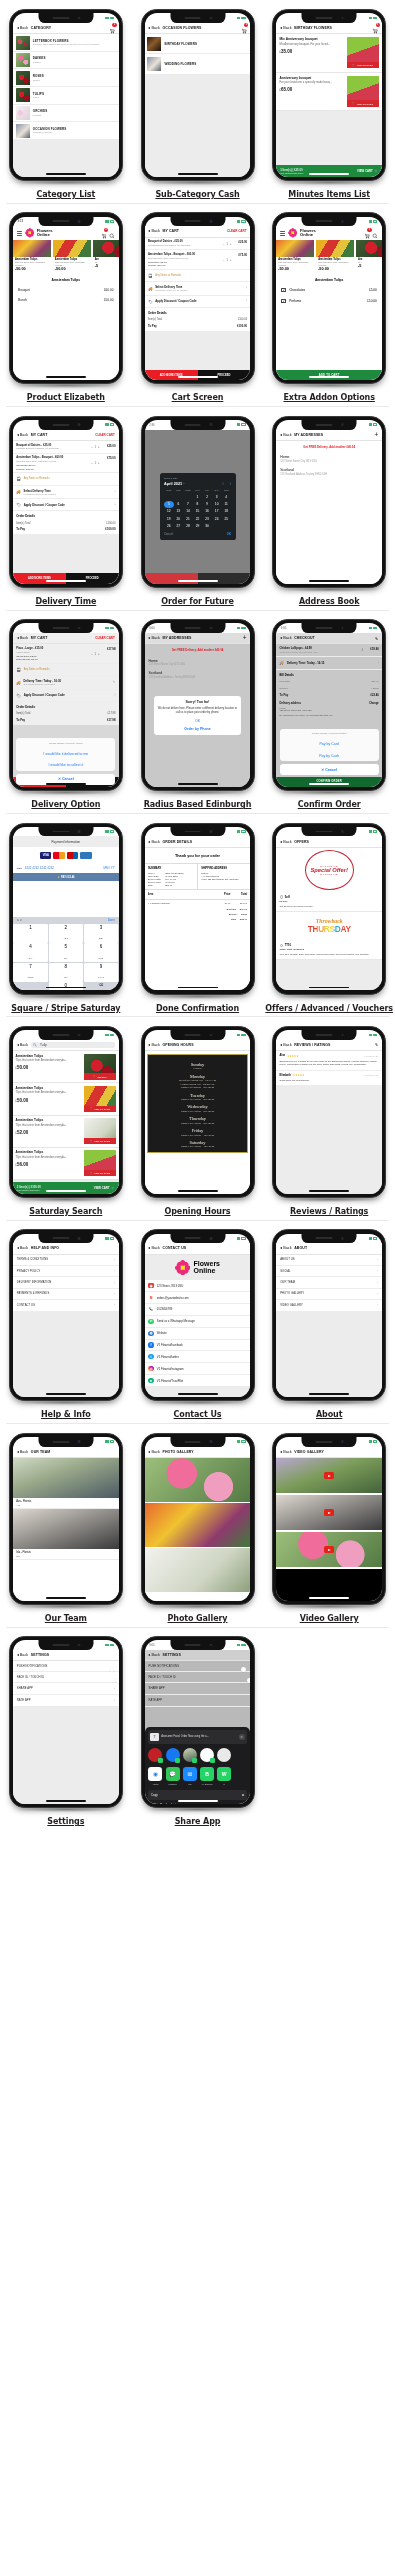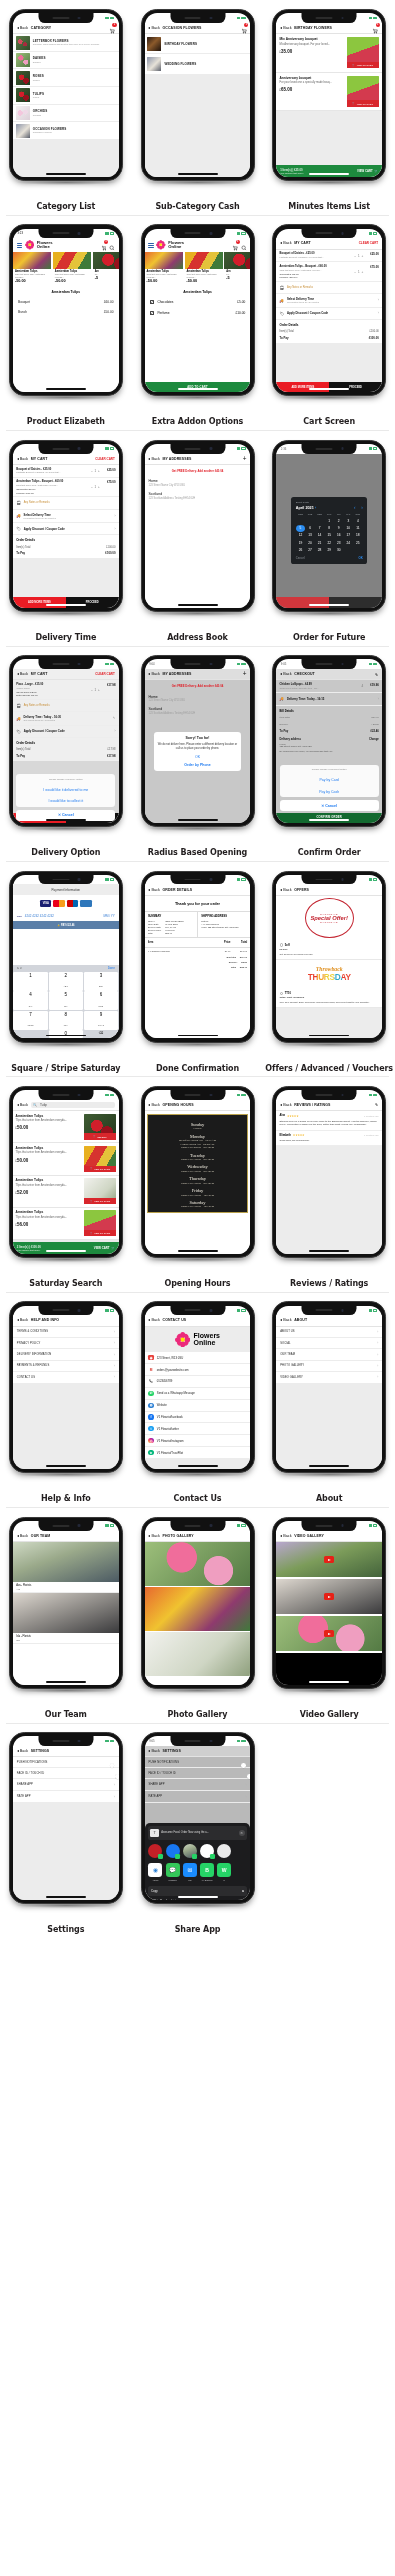--- a/index.html
+++ b/index.html
@@ -291,22 +291,23 @@
   .appicons{ display:flex;gap:3.2px;padding:3.8px 0.6px 1.3px;}
   .appic{ width:14px;flex:0 0 14px;text-align:center;}
   .appic .sq{ width:14px;height:14px;border-radius:3.2px;display:flex;align-items:center;justify-content:center;}
   .appic .lb{ font-size:1.8px;color:#c9c9cb;margin-top:1.3px;}
   .actrow{ display:flex;align-items:center;justify-content:space-between;background:#2c2c2e;border-radius:2.6px;padding:3.2px;margin-top:3.8px;font-size:2.8px;color:#f2f2f2;}
   .actrow2{ display:flex;align-items:center;justify-content:space-between;padding:2.6px 3.2px;font-size:2.8px;color:#f2f2f2;}
 
   
   .caption{
     font-size: 8px; font-weight: bold; color: #231f20;
-    text-align: center; margin-top: 21px; letter-spacing: -0.1px;
+    text-align: center; margin-top: 9px; letter-spacing: -0.1px;
     font-family: "DejaVu Sans", sans-serif;
+    text-decoration: underline;
   }
   .rowsep{ height:0.6px;background:#e9e9e9;margin:3.8px 6.4px 0; }
   .rowwrap{ padding-top: 9px; }
 
   
   .ph-flower1{ background: radial-gradient(circle at 30% 40%, #d24d5e 0 18%, transparent 19%), radial-gradient(circle at 65% 60%, #a82b3d 0 16%, transparent 17%), linear-gradient(135deg,#5e7f4a,#2f4a2a); }
   .ph-flower2{ background: radial-gradient(circle at 35% 35%, #f06d9b 0 20%, transparent 21%), radial-gradient(circle at 70% 65%, #ef9ec0 0 18%, transparent 19%), linear-gradient(135deg,#9dbf7b,#547a44); }
   .ph-red{ background: radial-gradient(circle at 40% 45%, #d31e2b 0 24%, transparent 25%), radial-gradient(circle at 72% 70%, #96111c 0 20%, transparent 21%), linear-gradient(135deg,#3f5c33,#24381d); }
   .ph-tulip{ background: linear-gradient(120deg,#e8b020 0 25%,#d6332f 25% 50%,#e4c33a 50% 72%,#3f7a3a 72%); }
   .ph-orchid{ background: radial-gradient(circle at 30% 50%, #f3c7dd 0 22%, transparent 23%), radial-gradient(circle at 68% 45%, #efd9e7 0 18%, transparent 19%), linear-gradient(135deg,#f5f1f3,#dcd0d8); }
@@ -635,20 +636,112 @@
                 <span class="spk"></span>
                 <span class="cam"></span>
               </div>
           <div class="statusbar">
                 <span></span>
                 <span class="st-right">
                   <i class="sig"></i>
                   <i class="batt"></i>
                 </span>
               </div>
+          <div class="navbar">
+            <div class="back">
+                  <i class="chev-l"></i>
+                  <span>Back</span>
+                </div>
+            <div class="nav-title">MY CART</div>
+            <div class="nav-right">
+                  <span class="nav-act">CLEAR CART</span>
+                </div>
+          </div>
+          <div class="body">
+            <div class="cartrow">
+              <div class="ci">
+                    <div class="cn">Bouquet of Daisies - £25.00</div>
+                    <div class="cd">Fantastic Bouquet of Daisies. We know that...</div>
+                  </div>
+              <div class="stepper">
+                    <span>–</span>
+                    <span>1</span>
+                    <span>+</span>
+                  </div>
+              <div class="cprice">£25.00</div>
+            </div>
+            <div class="cartrow">
+              <div class="ci">
+                    <div class="cn">Amsterdam Tulips - Bouquet - £60.00</div>
+                    <div class="cd">Tlips that arrive from Amsterdam everyda...</div>
+                <div class="cx">Chocolates (£5.00)</div>
+                <div class="cx">Perfume (£10.00)</div>
+              </div>
+              <div class="stepper">
+                    <span>–</span>
+                    <span>1</span>
+                    <span>+</span>
+                  </div>
+              <div class="cprice">£75.00</div>
+            </div>
+            <div class="noterow">
+                  <span style="font-size:3.8px">🗒</span>
+                  <span class="nt">Any Notes or Remarks</span>
+                </div>
+            <div class="optrow">
+                  <span style="font-size:3.8px">🚚</span>
+                  <div>
+                    <div class="ot">Select Delivery Time</div>
+                    <div class="os">Preparation times are 30 Minutes</div>
+                  </div>
+                  <span class="ar">›</span>
+                </div>
+            <div class="optrow">
+                  <span style="font-size:3.8px">🏷</span>
+                  <div class="ot">Apply Discount / Coupon Code</div>
+                  <span class="ar">›</span>
+                </div>
+            <div class="odttl">Order Details</div>
+            <div class="odrow">
+                  <span>Item(s) Total</span>
+                  <span>£100.00</span>
+                </div>
+            <div class="odrow bold">
+                  <span>To Pay</span>
+                  <span>£100.00</span>
+                </div>
+            <div class="redgreen-bar">
+              <div class="rb">
+                    <span>ADD MORE ITEMS</span>
+                  </div>
+              <div class="bb">
+                    <span>PROCEED</span>
+                  </div>
+            </div>
+          </div>
+          <div class="home-ind light"></div>
+        </div>
+      </div>
+      <div class="caption">Cart Screen</div>
+    </div>
+
+    <div class="cell">
+      <div class="phone">
+        <div class="screen">
+          <div class="notch">
+                <span class="spk"></span>
+                <span class="cam"></span>
+              </div>
+          <div class="statusbar">
+                <span></span>
+                <span class="st-right">
+                  <i class="sig"></i>
+                  <i class="batt"></i>
+                </span>
+              </div>
           <div class="logohdr">
             <div class="burger">
                   <i></i>
                   <i></i>
                   <i></i>
                 </div>
             <div class="flower">
               <svg viewBox="0 0 40 40">
                     <g fill="#ec2a7b">
                       <ellipse cx="20" cy="8" rx="6.5" ry="8"></ellipse>
@@ -716,20 +809,26 @@
                 </div>
             <div class="fullgreen">
                   <span>ADD TO CART</span>
                 </div>
           </div>
           <div class="home-ind light"></div>
         </div>
       </div>
       <div class="caption">Extra Addon Options</div>
     </div>
+  </div>
+  <div class="rowsep"></div>
+  </div>
+
+  <div class="rowwrap">
+  <div class="row">
 
     <div class="cell">
       <div class="phone">
         <div class="screen">
           <div class="notch">
                 <span class="spk"></span>
                 <span class="cam"></span>
               </div>
           <div class="statusbar">
                 <span></span>
@@ -806,160 +905,21 @@
                     <span>ADD MORE ITEMS</span>
                   </div>
               <div class="bb">
                     <span>PROCEED</span>
                   </div>
             </div>
           </div>
           <div class="home-ind light"></div>
         </div>
       </div>
-      <div class="caption">Cart Screen</div>
-    </div>
-  </div>
-  <div class="rowsep"></div>
-  </div>
-
-  <div class="rowwrap">
-  <div class="row">
-
-    <div class="cell">
-      <div class="phone">
-        <div class="screen">
-          <div class="notch">
-                <span class="spk"></span>
-                <span class="cam"></span>
-              </div>
-          <div class="statusbar">
-                <span></span>
-                <span class="st-right">
-                  <i class="sig"></i>
-                  <i class="batt"></i>
-                </span>
-              </div>
-          <div class="navbar">
-            <div class="back">
-                  <i class="chev-l"></i>
-                  <span>Back</span>
-                </div>
-            <div class="nav-title">MY CART</div>
-            <div class="nav-right">
-                  <span class="nav-act">CLEAR CART</span>
-                </div>
-          </div>
-          <div class="body">
-            <div class="cartrow">
-              <div class="ci">
-                    <div class="cn">Bouquet of Daisies - £25.00</div>
-                    <div class="cd">Fantastic Bouquet of Daisies. We know that...</div>
-                  </div>
-              <div class="stepper">
-                    <span>–</span>
-                    <span>1</span>
-                    <span>+</span>
-                  </div>
-              <div class="cprice">£25.00</div>
-            </div>
-            <div class="cartrow">
-              <div class="ci">
-                    <div class="cn">Amsterdam Tulips - Bouquet - £60.00</div>
-                    <div class="cd">Tlips that arrive from Amsterdam everyda...</div>
-                <div class="cx">Chocolates (£5.00)</div>
-                <div class="cx">Perfume (£10.00)</div>
-              </div>
-              <div class="stepper">
-                    <span>–</span>
-                    <span>1</span>
-                    <span>+</span>
-                  </div>
-              <div class="cprice">£75.00</div>
-            </div>
-            <div class="noterow">
-                  <span style="font-size:3.8px">🗒</span>
-                  <span class="nt">Any Notes or Remarks</span>
-                </div>
-            <div class="optrow">
-                  <span style="font-size:3.8px">🚚</span>
-                  <div>
-                    <div class="ot">Select Delivery Time</div>
-                    <div class="os">Preparation times are 30 Minutes</div>
-                  </div>
-                  <span class="ar">›</span>
-                </div>
-            <div class="optrow">
-                  <span style="font-size:3.8px">🏷</span>
-                  <div class="ot">Apply Discount / Coupon Code</div>
-                  <span class="ar">›</span>
-                </div>
-            <div class="odttl">Order Details</div>
-            <div class="odrow">
-                  <span>Item(s) Total</span>
-                  <span>£100.00</span>
-                </div>
-            <div class="odrow bold">
-                  <span>To Pay</span>
-                  <span>£100.00</span>
-                </div>
-            <div class="redgreen-bar">
-              <div class="rb">
-                    <span>ADD MORE ITEMS</span>
-                  </div>
-              <div class="bb">
-                    <span>PROCEED</span>
-                  </div>
-            </div>
-          </div>
-          <div class="home-ind light"></div>
-        </div>
-      </div>
       <div class="caption">Delivery Time</div>
-    </div>
-
-    <div class="cell">
-      <div class="phone">
-        <div class="screen">
-          <div class="notch">
-                <span class="spk"></span>
-                <span class="cam"></span>
-              </div>
-          <div class="statusbar">
-                <span></span>
-                <span class="st-right">
-                  <i class="sig"></i>
-                  <i class="batt"></i>
-                </span>
-              </div>
-          <div class="navbar">
-            <div class="back">
-                  <i class="chev-l"></i>
-                  <span>Back</span>
-                </div>
-            <div class="nav-title">MY ADDRESSES</div>
-            <div class="nav-right">
-                  <span class="plus-ic">+</span>
-                </div>
-          </div>
-          <div class="body" style="background:#fff">
-            <div class="freeDel">Get FREE Delivery. Add another £40.04</div>
-            <div class="addr">
-                  <div class="an">Home</div>
-                  <div class="aa">123 Street Name City W13 0SU</div>
-                </div>
-            <div class="addr">
-                  <div class="an">Scotland</div>
-                  <div class="aa">123 Scotland Address Testing EH54 6JH</div>
-                </div>
-          </div>
-          <div class="home-ind"></div>
-        </div>
-      </div>
-      <div class="caption">Address Book</div>
     </div>
 
     <div class="cell">
       <div class="phone">
         <div class="screen">
           <div class="notch">
                 <span class="spk"></span>
                 <span class="cam"></span>
               </div>
           <div class="statusbar" style="color:#666">
@@ -1043,20 +1003,61 @@
             <div class="redgreen-bar" style="opacity:.75">
               <div class="rb"></div>
                   <div class="bb"></div>
             </div>
           </div>
           <div class="home-ind light"></div>
         </div>
       </div>
       <div class="caption">Order for Future</div>
     </div>
+
+    <div class="cell">
+      <div class="phone">
+        <div class="screen">
+          <div class="notch">
+                <span class="spk"></span>
+                <span class="cam"></span>
+              </div>
+          <div class="statusbar">
+                <span></span>
+                <span class="st-right">
+                  <i class="sig"></i>
+                  <i class="batt"></i>
+                </span>
+              </div>
+          <div class="navbar">
+            <div class="back">
+                  <i class="chev-l"></i>
+                  <span>Back</span>
+                </div>
+            <div class="nav-title">MY ADDRESSES</div>
+            <div class="nav-right">
+                  <span class="plus-ic">+</span>
+                </div>
+          </div>
+          <div class="body" style="background:#fff">
+            <div class="freeDel">Get FREE Delivery. Add another £40.04</div>
+            <div class="addr">
+                  <div class="an">Home</div>
+                  <div class="aa">123 Street Name City W13 0SU</div>
+                </div>
+            <div class="addr">
+                  <div class="an">Scotland</div>
+                  <div class="aa">123 Scotland Address Testing EH54 6JH</div>
+                </div>
+          </div>
+          <div class="home-ind"></div>
+        </div>
+      </div>
+      <div class="caption">Address Book</div>
+    </div>
   </div>
   <div class="rowsep"></div>
   </div>
 
   <div class="rowwrap">
   <div class="row">
 
     <div class="cell">
       <div class="phone">
         <div class="screen">
@@ -1178,21 +1179,21 @@
             <div class="alert" style="top:36%">
               <div class="at">Sorry! Too far!</div>
               <div class="ab">We do not deliver here. Please enter a different delivery location or call us to place your order by phone.</div>
               <div class="aact">OK</div>
               <div class="aact b">Order by Phone</div>
             </div>
           </div>
           <div class="home-ind"></div>
         </div>
       </div>
-      <div class="caption">Radius Based Opening</div>
+      <div class="caption">Radius Based Edinburgh</div>
     </div>
 
     <div class="cell">
       <div class="phone">
         <div class="screen">
           <div class="notch">
                 <span class="spk"></span>
                 <span class="cam"></span>
               </div>
           <div class="statusbar" style="color:#555">

